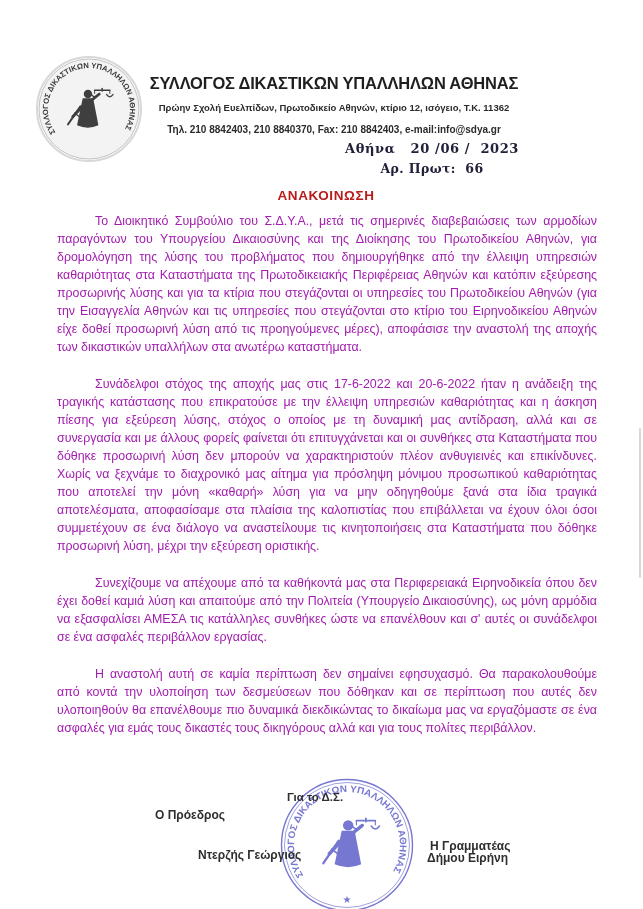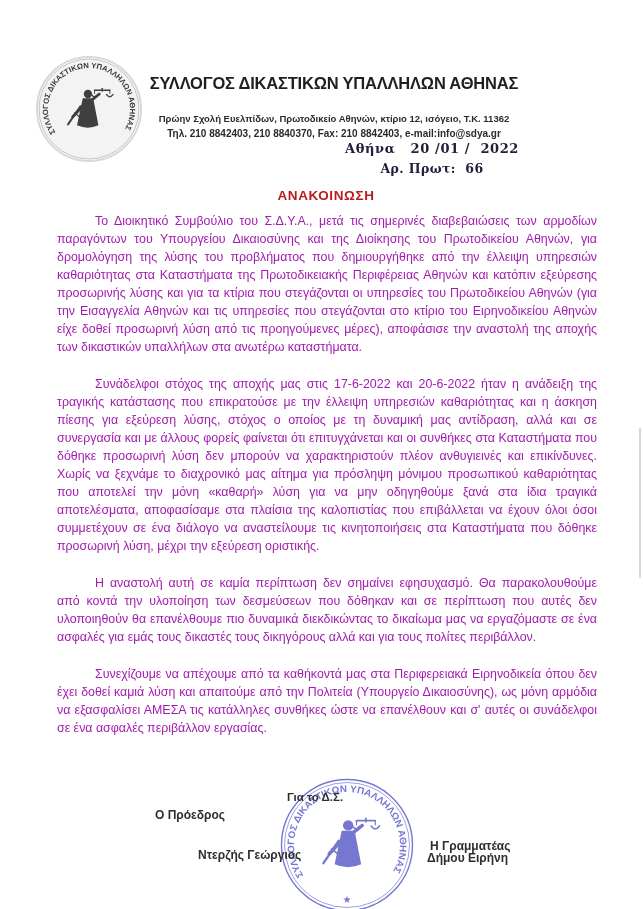--- a/index.html
+++ b/index.html
@@ -5,22 +5,22 @@
   html,body{margin:0;padding:0;background:#e8e8e8;}
   .page{
     position:relative;width:643px;height:909px;background:#ffffff;
     overflow:hidden;margin:0 auto;
     font-family:"Liberation Sans",sans-serif;color:#3a3a3a;
   }
   
   .logo{position:absolute;left:36px;top:56px;width:106px;height:106px;}
   .org-block{position:absolute;left:122px;top:74px;width:424px;text-align:center;}
   .org-name{font-size:16.5px;font-weight:bold;letter-spacing:-0.2px;color:#1f1f1f;white-space:nowrap;}
-  .org-address{margin-top:20px;font-size:9.5px;font-weight:bold;color:#2b2b2b;}
-  .org-contact{margin-top:4px;font-size:10px;font-weight:bold;color:#2b2b2b;}
+  .org-address{margin-top:9px;font-size:9.5px;font-weight:bold;color:#2b2b2b;}
+  .org-contact{margin-top:11px;font-size:10px;font-weight:bold;color:#2b2b2b;}
   
   .meta{position:absolute;left:327px;top:141px;width:210px;text-align:center;
         font-family:"DejaVu Serif",serif;font-weight:bold;color:#20203a;}
   .city-date{font-size:13px;letter-spacing:0.6px;white-space:pre;}
   .protocol{font-size:12.5px;margin-top:5px;letter-spacing:0.4px;white-space:pre;}
   
   .doc-title{position:absolute;top:188px;left:57px;width:538px;text-align:center;
              font-size:13.5px;font-weight:bold;letter-spacing:0.6px;color:#b91c1c;}
   
   .body-text{position:absolute;top:212px;left:57px;width:540px;}
@@ -69,31 +69,31 @@
     </svg>
   </div>
 
   <div class="org-block">
     <div class="org-name">ΣΥΛΛΟΓΟΣ ΔΙΚΑΣΤΙΚΩΝ ΥΠΑΛΛΗΛΩΝ ΑΘΗΝΑΣ</div>
     <div class="org-address">Πρώην Σχολή Ευελπίδων, Πρωτοδικείο Αθηνών, κτίριο 12, ισόγειο, Τ.Κ. 11362</div>
     <div class="org-contact">Τηλ. 210 8842403, 210 8840370, Fax: 210 8842403, e-mail:info@sdya.gr</div>
   </div>
 
   <div class="meta">
-    <div class="city-date">Αθήνα   20 /01 /  2022</div>
+    <div class="city-date">Αθήνα   20 /06 /  2023</div>
     <div class="protocol">Αρ. Πρωτ:  66</div>
   </div>
 
   <div class="doc-title">ΑΝΑΚΟΙΝΩΣΗ</div>
 
   <main class="body-text">
     <p>Το Διοικητικό Συμβούλιο του Σ.Δ.Υ.Α., μετά τις σημερινές διαβεβαιώσεις των αρμοδίων παραγόντων του Υπουργείου Δικαιοσύνης και της Διοίκησης του Πρωτοδικείου Αθηνών, για δρομολόγηση της λύσης του προβλήματος που δημιουργήθηκε από την έλλειψη υπηρεσιών καθαριότητας στα Καταστήματα της Πρωτοδικειακής Περιφέρειας Αθηνών και κατόπιν εξεύρεσης προσωρινής λύσης και για τα κτίρια που στεγάζονται οι υπηρεσίες του Πρωτοδικείου Αθηνών (για την Εισαγγελία Αθηνών και τις υπηρεσίες που στεγάζονται στο κτίριο του Ειρηνοδικείου Αθηνών είχε δοθεί προσωρινή λύση από τις προηγούμενες μέρες), αποφάσισε την αναστολή της αποχής των δικαστικών υπαλλήλων στα ανωτέρω καταστήματα.</p>
     <p>Συνάδελφοι στόχος της αποχής μας στις 17-6-2022 και 20-6-2022 ήταν η ανάδειξη της τραγικής κατάστασης που επικρατούσε με την έλλειψη υπηρεσιών καθαριότητας και η άσκηση πίεσης για εξεύρεση λύσης, στόχος ο οποίος με τη δυναμική μας αντίδραση, αλλά και σε συνεργασία και με άλλους φορείς φαίνεται ότι επιτυγχάνεται και οι συνθήκες στα Καταστήματα που δόθηκε προσωρινή λύση δεν μπορούν να χαρακτηριστούν πλέον ανθυγιεινές και επικίνδυνες. Χωρίς να ξεχνάμε το διαχρονικό μας αίτημα για πρόσληψη μόνιμου προσωπικού καθαριότητας που αποτελεί την μόνη «καθαρή» λύση για να μην οδηγηθούμε ξανά στα ίδια τραγικά αποτελέσματα, αποφασίσαμε στα πλαίσια της καλοπιστίας που επιβάλλεται να έχουν όλοι όσοι συμμετέχουν σε ένα διάλογο να αναστείλουμε τις κινητοποιήσεις στα Καταστήματα που δόθηκε προσωρινή λύση, μέχρι την εξεύρεση οριστικής.</p>
+    <p>Συνεχίζουμε να απέχουμε από τα καθήκοντά μας στα Περιφερειακά Ειρηνοδικεία όπου δεν έχει δοθεί καμιά λύση και απαιτούμε από την Πολιτεία (Υπουργείο Δικαιοσύνης), ως μόνη αρμόδια να εξασφαλίσει ΑΜΕΣΑ τις κατάλληλες συνθήκες ώστε να επανέλθουν και σ' αυτές οι συνάδελφοι σε ένα ασφαλές περιβάλλον εργασίας.</p>
     <p>Η αναστολή αυτή σε καμία περίπτωση δεν σημαίνει εφησυχασμό. Θα παρακολουθούμε από κοντά την υλοποίηση των δεσμεύσεων που δόθηκαν και σε περίπτωση που αυτές δεν υλοποιηθούν θα επανέλθουμε πιο δυναμικά διεκδικώντας το δικαίωμα μας να εργαζόμαστε σε ένα ασφαλές για εμάς τους δικαστές τους δικηγόρους αλλά και για τους πολίτες περιβάλλον.</p>
-    <p>Συνεχίζουμε να απέχουμε από τα καθήκοντά μας στα Περιφερειακά Ειρηνοδικεία όπου δεν έχει δοθεί καμιά λύση και απαιτούμε από την Πολιτεία (Υπουργείο Δικαιοσύνης), ως μόνη αρμόδια να εξασφαλίσει ΑΜΕΣΑ τις κατάλληλες συνθήκες ώστε να επανέλθουν και σ' αυτές οι συνάδελφοι σε ένα ασφαλές περιβάλλον εργασίας.</p>
   </main>
 
   <div class="sig for-board">Για το Δ.Σ.</div>
   <div class="sig president-title">Ο Πρόεδρος</div>
   <div class="sig secretary-title">Η Γραμματέας</div>
   <div class="sig president-name">Ντερζής Γεώργιος</div>
   <div class="sig secretary-name">Δήμου Ειρήνη</div>
 
   <div class="stamp">
     <svg viewBox="0 0 136 136" width="136" height="136">

